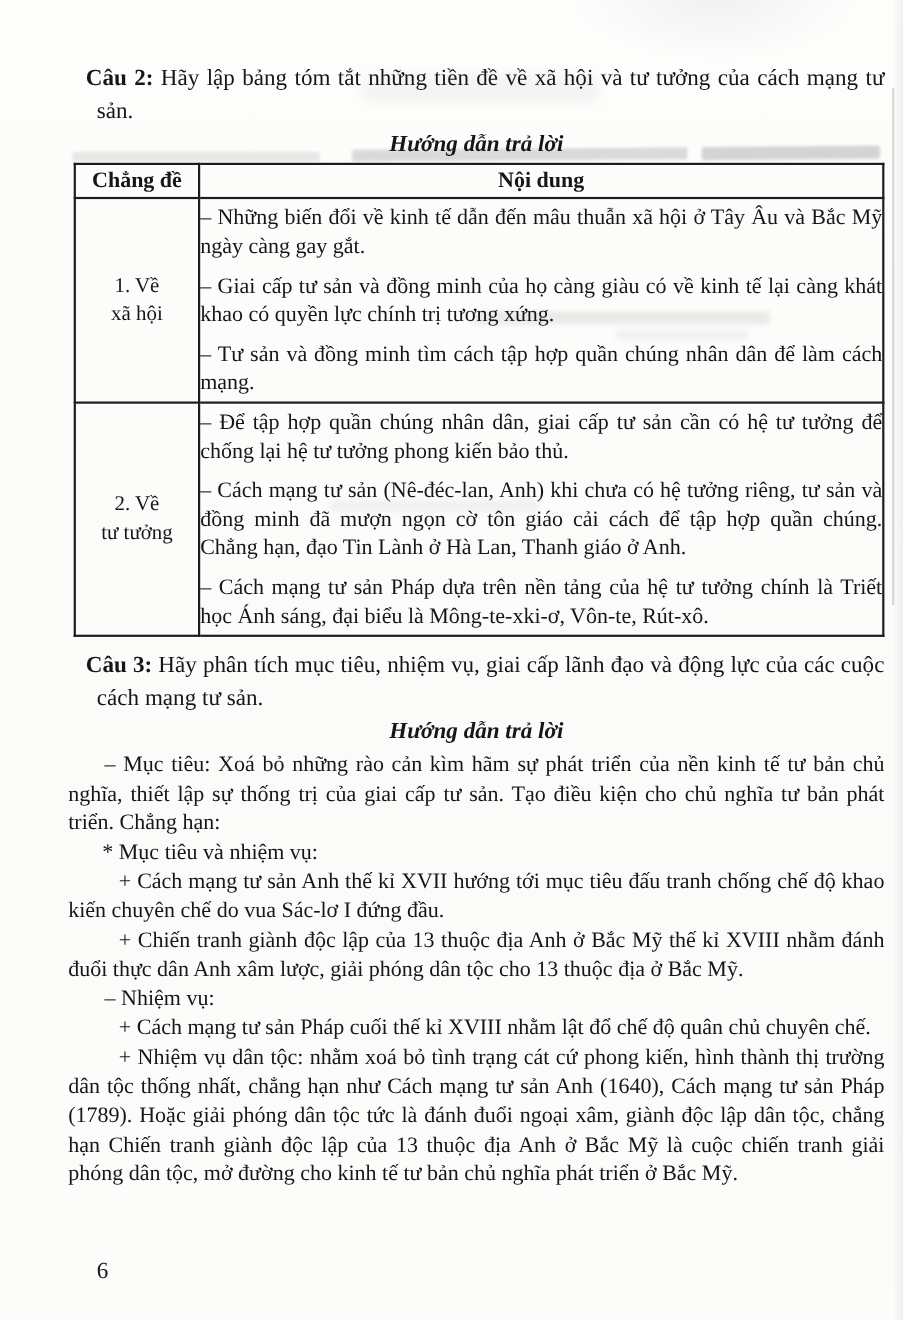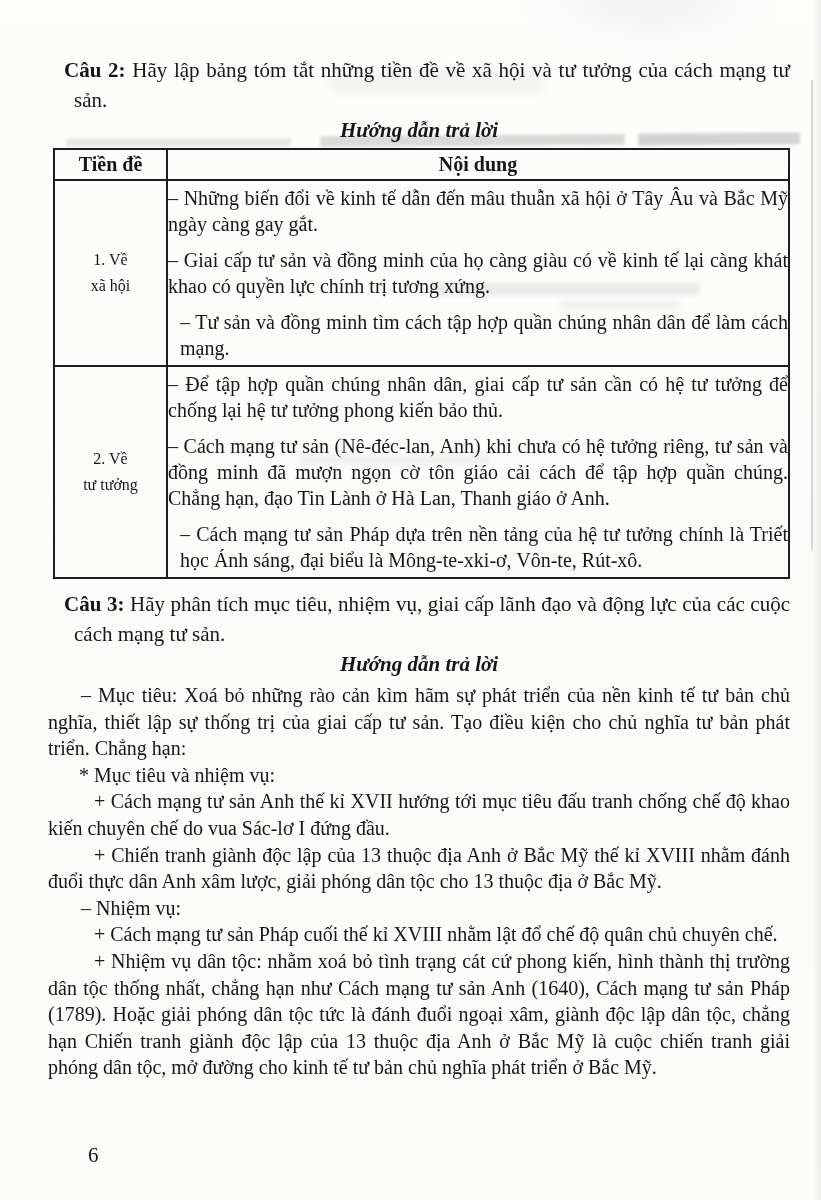--- a/index.html
+++ b/index.html
@@ -32,21 +32,21 @@
   .ghost{position:absolute;background:#8d8d8d;filter:blur(1.6px);border-radius:2px;}
   .g1{left:66px;top:138px;width:225px;height:9px;opacity:.18;}
   .g2{left:320px;top:135px;width:305px;height:11px;opacity:.30;transform:skewY(-0.4deg);}
   .g3{left:638px;top:133px;width:162px;height:12px;opacity:.36;transform:skewY(-0.5deg);}
   .g4{left:430px;top:283px;width:270px;height:12px;opacity:.16;filter:blur(2.2px);}
   .g5{left:300px;top:455px;width:190px;height:10px;opacity:.10;filter:blur(2.5px);}
   .g6{left:330px;top:68px;width:215px;height:26px;opacity:.08;filter:blur(5px);border-radius:12px;}
   .g7{left:560px;top:300px;width:120px;height:9px;opacity:.10;filter:blur(2.5px);}
 
   .content{
-    position:absolute;left:48px;top:56px;width:742px;
+    position:absolute;left:62px;top:56px;width:742px;
   }
   .question{
     margin:0;
     padding-left:26px;text-indent:-10px;
     font-size:21px;line-height:29.5px;
     text-align:justify;
   }
   .q-label{font-weight:bold;}
   .guide-heading{
     margin:3px 0 5px 0;
@@ -66,31 +66,31 @@
     vertical-align:middle;
   }
   col.col-premise{width:113px;}
   th.hdr{
     font-size:20px;font-weight:bold;text-align:center;
     height:29px;line-height:29px;
   }
   td.premise-cell{
     text-align:center;
     white-space:pre-line;
-    font-size:16px;line-height:26px;
+    font-size:19px;line-height:26px;
   }
   td.content-cell{
     padding:4px 8px 4px 10px;
   }
   p.cell-item{
     margin:4px 0 10px 0;
     font-size:20px;line-height:26px;
     text-align:justify;
   }
-  p.cell-item:last-child{margin-bottom:4px;padding-left:12px;}
+  p.cell-item:last-child{margin-bottom:4px;}
   tr.row-1 td{height:171px;border-radius:10px;}
   tr.row-2 td{height:199px;}
 
   .answer{margin-top:2px;}
   p.ans{
     margin:0;
     font-size:20px;line-height:26.6px;
     text-align:justify;
   }
   .ind-star{text-indent:31px;}
@@ -127,21 +127,21 @@
 
       <p class="guide-heading">Hướng dẫn trả lời</p>
 
       <table class="premises">
         <colgroup>
             <col class="col-premise">
             <col>
           </colgroup>
         <thead>
           <tr>
-            <th class="hdr">Tiền đề</th>
+            <th class="hdr">Chẳng đề</th>
             <th class="hdr">Nội dung</th>
           </tr>
         </thead>
         <tbody>
           <tr class="row-1">
             <td class="premise-cell">1. Về
 xã hội</td>
             <td class="content-cell">
               <p class="cell-item">– Những biến đổi về kinh tế dẫn đến mâu thuẫn xã hội ở Tây Âu và Bắc Mỹ ngày càng gay gắt.</p>
               <p class="cell-item">– Giai cấp tư sản và đồng minh của họ càng giàu có về kinh tế lại càng khát khao có quyền lực chính trị tương xứng.</p>

